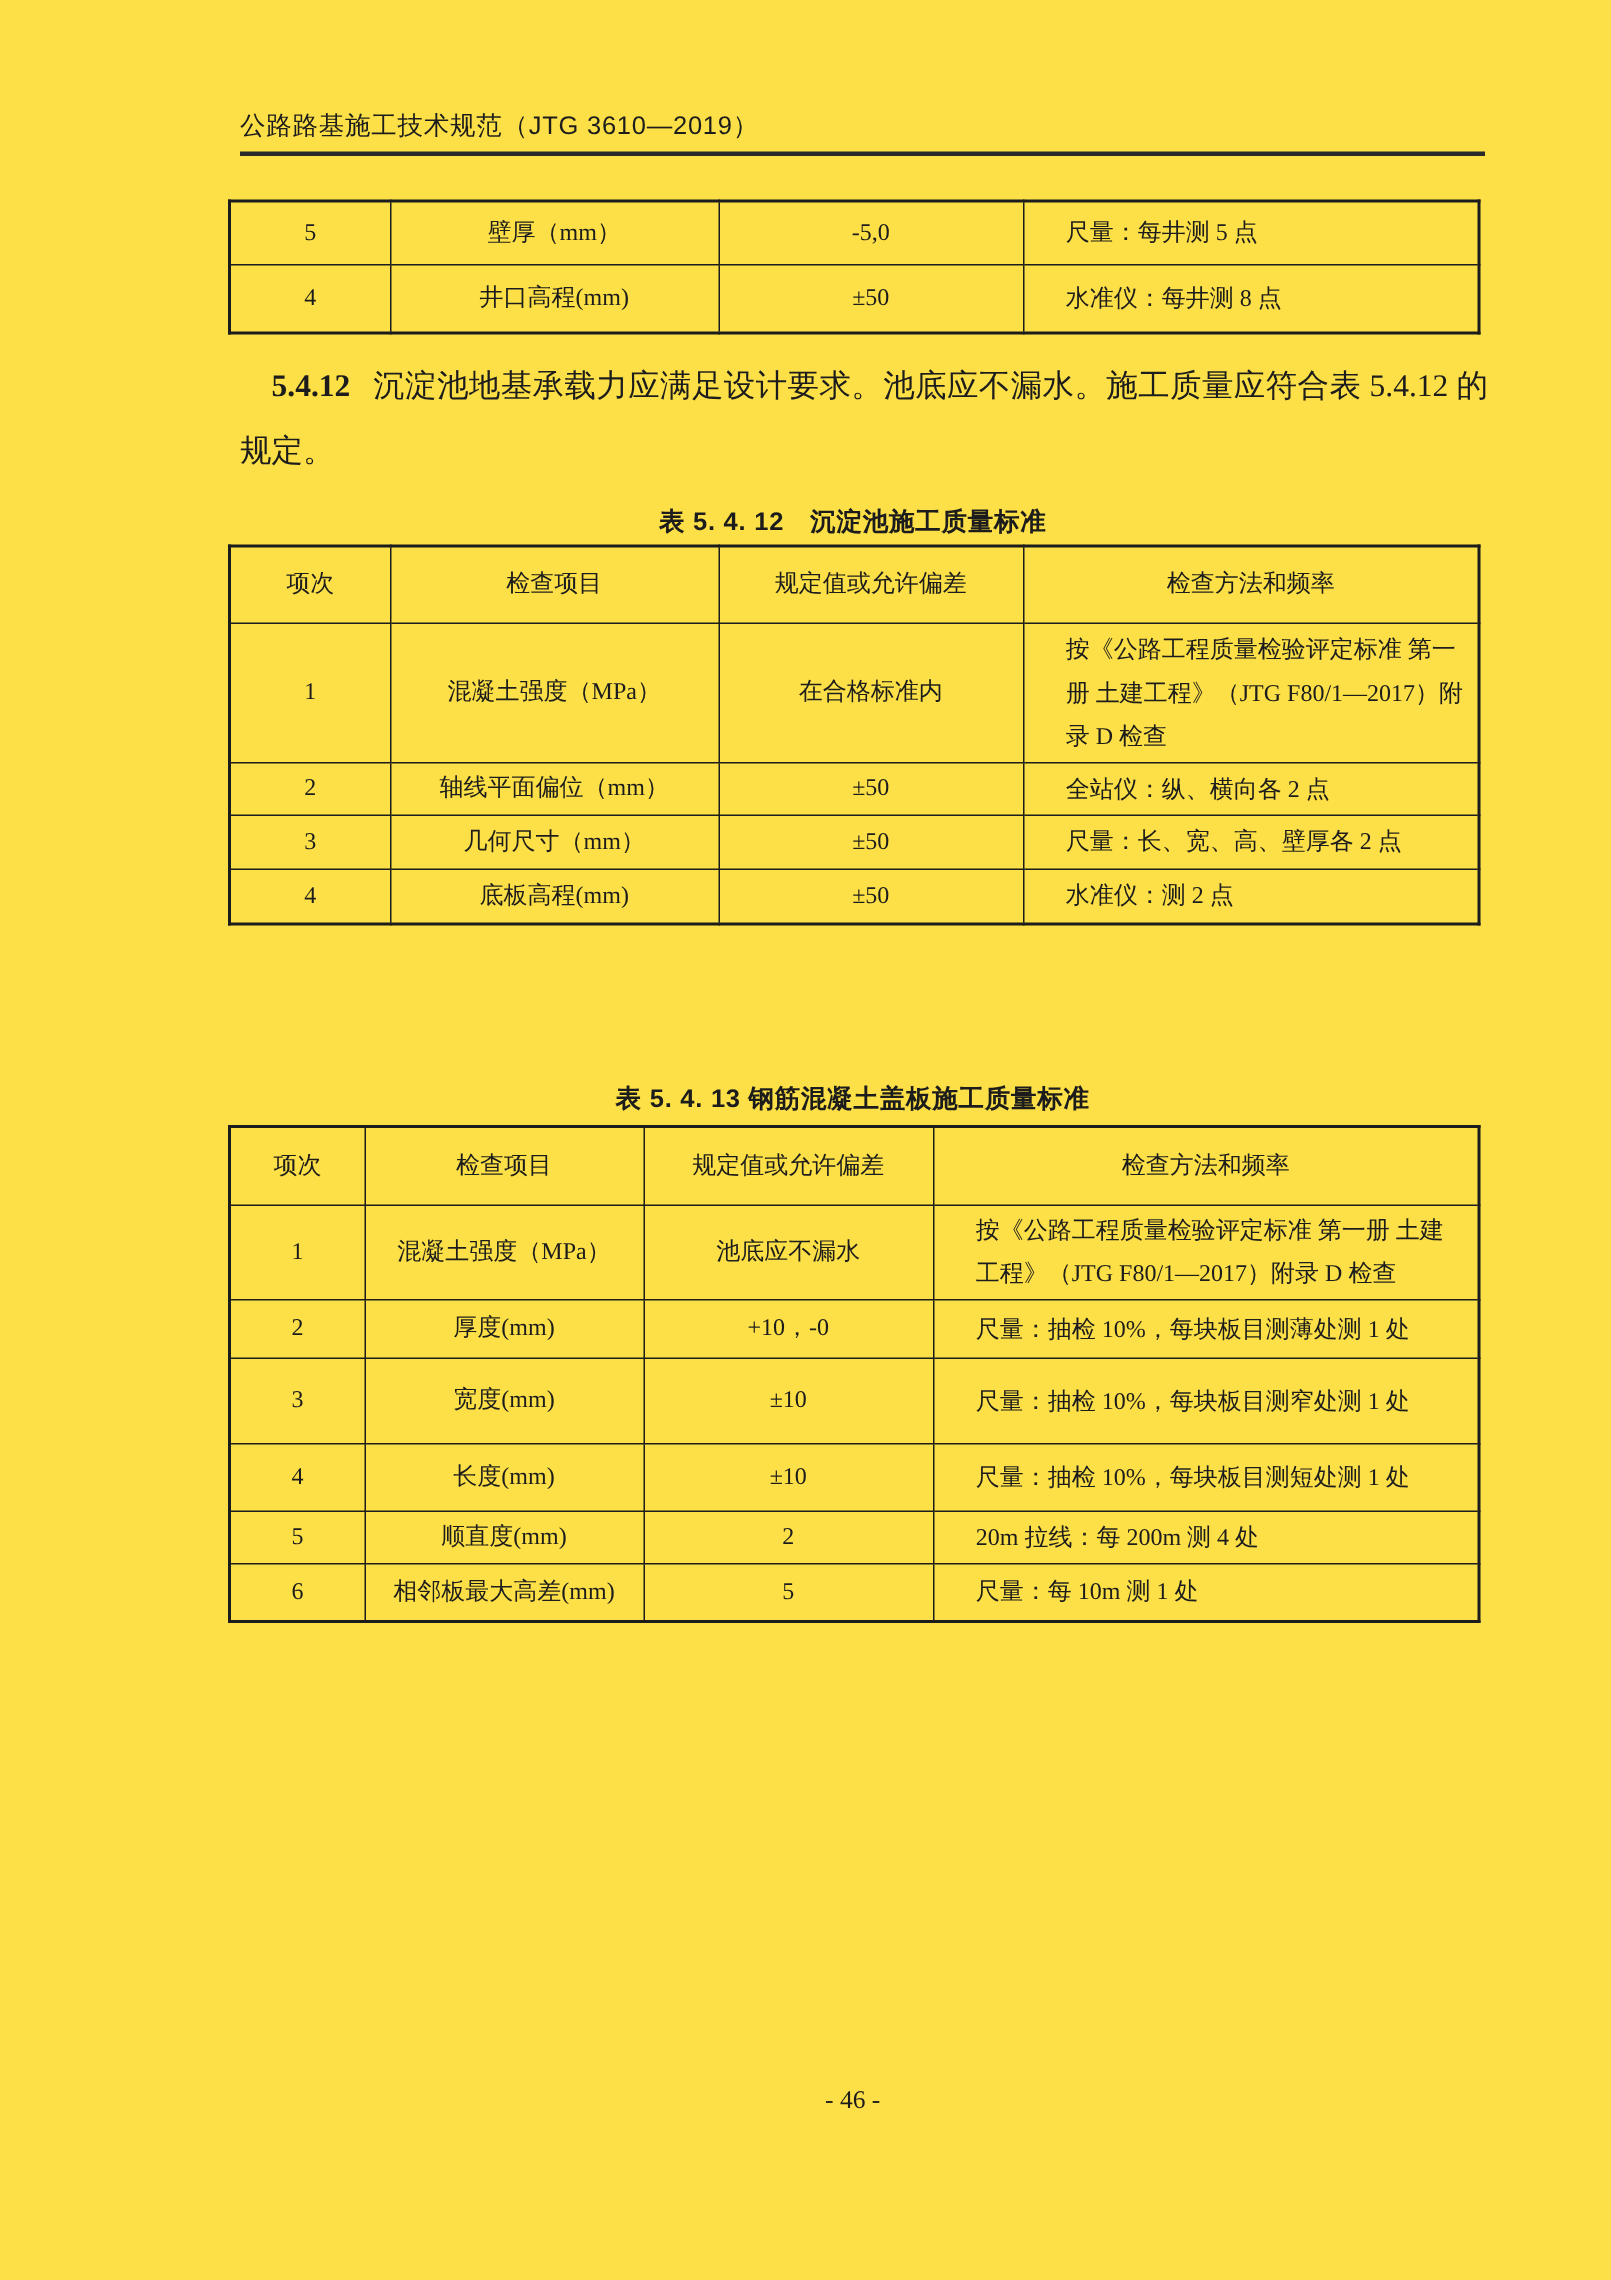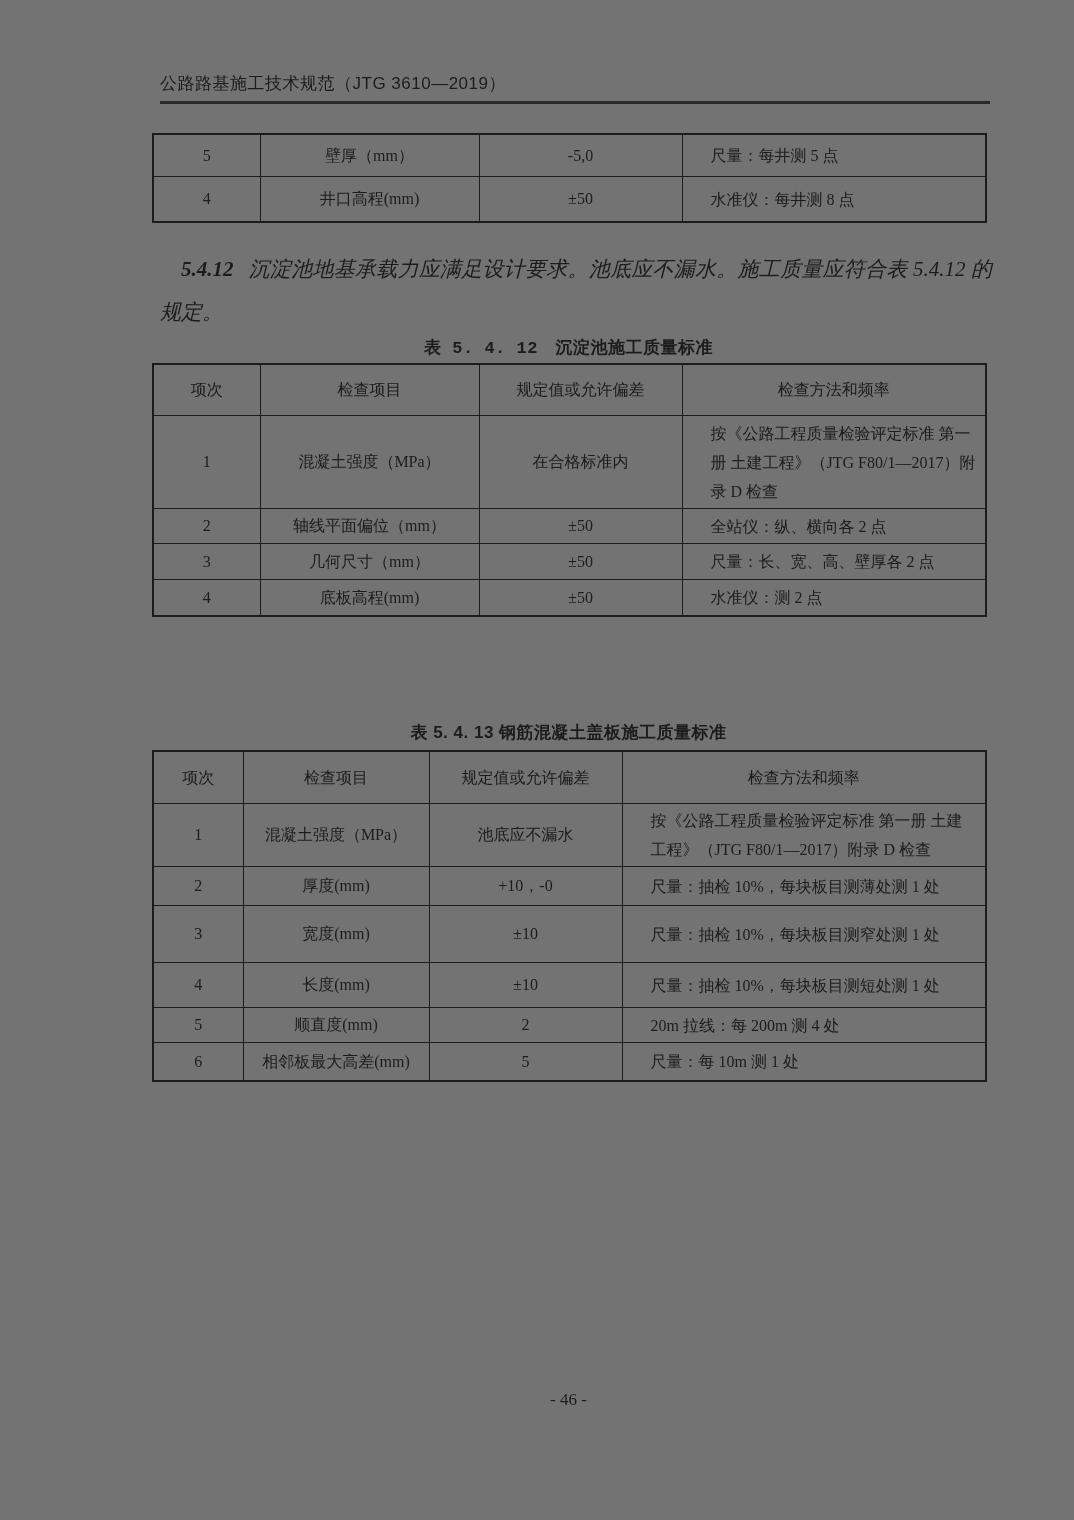--- a/index.html
+++ b/index.html
@@ -1,17 +1,17 @@
 <!DOCTYPE html>
 <html><head>
 <meta charset="utf-8">
 <style>
   html,body { margin:0; padding:0; background:#ffffff; }
   .page {
-    position:relative; width:1074px; height:1520px; background:#737373;
+    position:relative; width:1074px; height:1520px; background:#fde047;
     font-family:"Liberation Serif","DejaVu Serif",serif; color:#1c1c1c;
     overflow:hidden;
   }
   .header-title {
     position:absolute; left:160px; top:72px;
     font-family:"Liberation Sans","DejaVu Sans",sans-serif;
     font-size:17px; letter-spacing:0.5px; white-space:nowrap;
   }
   .header-rule {
     position:absolute; left:160px; top:101px; width:830px; height:0;
@@ -37,28 +37,28 @@
   tr.h30 td{height:30px} tr.h31 td{height:31px}
   tr.h47 td{height:47px} tr.h56 td{height:56px}
   tr.h34 td{height:34px} tr.h52 td{height:52px}
   tr.h40b td{height:40px} tr.h33 td{height:33px}
   .para {
     position:absolute; left:160px; width:832px;
     font-size:21px; line-height:43px;
     text-align:justify; text-justify:inter-ideograph;
   }
   .para .num { font-weight:bold; margin-right:15px; font-family:"Liberation Serif","DejaVu Serif",serif; }
-  .para-5412 { top:248px; text-indent:21px;font-style:italic; }
+  .para-5412 { top:236px; text-indent:21px; }
   .para-5413 { top:638px; text-indent:21px; }
   .table-title {
     position:absolute; left:152px; width:833px; text-align:center;
     font-family:"Liberation Sans","DejaVu Sans",sans-serif;
     font-weight:bold; font-size:17px; letter-spacing:0.5px;
   }
-  .title-5412 { top:336px;font-family:Liberation Mono, monospace; }
+  .title-5412 { top:336px; }
   .title-5413 { top:721px; }
   .footer {
     position:absolute; left:152px; top:1390px; width:833px;
     text-align:center; font-size:17px;
   }
 </style>
 </head>
 <body>
 
 <div class="page">

